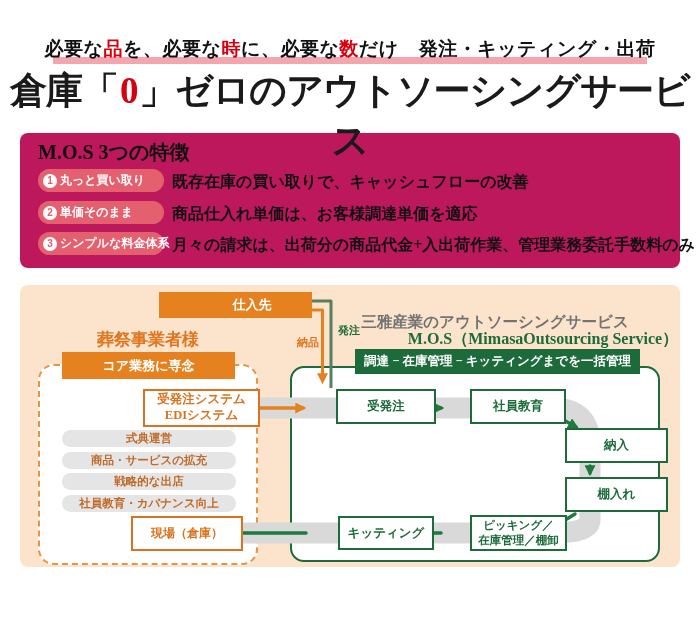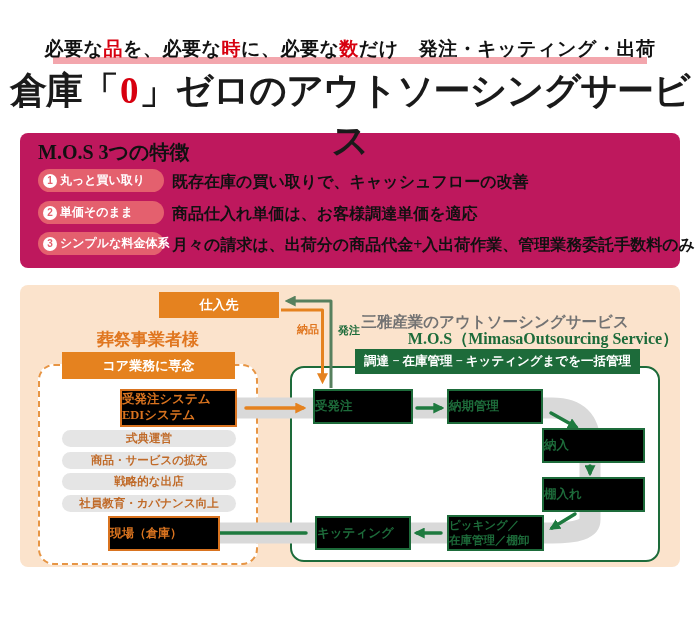--- a/index.html
+++ b/index.html
@@ -24,40 +24,40 @@
     display:flex;align-items:center;justify-content:flex-start;padding-left:5px;box-sizing:border-box;}
   .badge .num{width:14px;height:14px;border-radius:50%;background:#fff;color:#e4606e;
     font-size:10px;font-weight:bold;display:flex;align-items:center;justify-content:center;
     margin-right:3px;flex:0 0 auto;font-family:"Liberation Sans","DejaVu Sans",sans-serif;}
   .badge .blabel{color:#fff;font-size:12px;font-weight:bold;white-space:nowrap;letter-spacing:0;}
   .feat-desc{left:152px;font-size:16px;font-weight:bold;color:#111;white-space:nowrap;}
   
   .diagram{left:20px;top:285px;width:660px;height:282px;background:#fbe3cc;border-radius:8px;}
   .obox{background:#e5821f;color:#fff;font-weight:bold;display:flex;align-items:center;
     justify-content:center;}
-  .supplier-box{left:139px;top:7px;width:120px;height:26px;font-size:13px;z-index:10;}
+  .supplier-box{left:139px;top:7px;width:120px;height:26px;font-size:13px;z-index:10;padding-left:33px;}
   .flow-label{font-size:11px;font-weight:bold;z-index:6;white-space:nowrap;}
-  .lbl-delivery{left:277px;top:37px;color:#e0761f;}
+  .lbl-delivery{left:277px;top:50px;color:#e0761f;}
   .lbl-order{left:318px;top:38px;color:#1d6b3a;}
   .customer-heading{left:77px;top:43px;font-size:17px;font-weight:bold;color:#e0761f;
     white-space:nowrap;z-index:2;}
   .focus-box{left:42px;top:67px;width:173px;height:27px;font-size:13px;z-index:3;}
   .dashed-container{left:18px;top:79px;width:220px;height:201px;background:#fff;
     border:2px dashed #e79544;border-radius:16px;box-sizing:border-box;z-index:1;}
   .green-container{left:270px;top:81px;width:370px;height:196px;background:#fff;
     border:2px solid #1d6b3a;border-radius:14px;box-sizing:border-box;z-index:1;}
   .provider-h1{left:310px;top:27px;width:330px;text-align:center;font-size:15.5px;
     font-weight:bold;color:#737373;z-index:2;white-space:nowrap;}
   .provider-h2{left:310px;top:44px;width:330px;text-align:center;font-size:16px;
     font-weight:bold;color:#1d6b3a;z-index:2;white-space:nowrap;padding-left:48px;}
   .banner{left:335px;top:64px;width:285px;height:25px;background:#1d6b3a;color:#fff;
     font-size:12.5px;font-weight:bold;display:flex;align-items:center;justify-content:center;
     z-index:2;white-space:nowrap;}
-  .wbox{background:#000000;box-sizing:border-box;display:flex;flex-direction:column;
-    align-items:flex-start;justify-content:center;font-weight:bold;text-align:center;z-index:10;}
+  .wbox{background:#ffffff;box-sizing:border-box;display:flex;flex-direction:column;
+    align-items:center;justify-content:center;font-weight:bold;text-align:center;z-index:10;margin-left:23px;}
   .orange-border{border:2px solid #d9731f;color:#d9731f;}
   .green-border{border:2px solid #1d6b3a;color:#1d6b3a;}
   .edi-box{left:100px;top:104px;width:117px;height:38px;font-size:12.5px;line-height:1.25;}
   .site-box{left:88px;top:231px;width:112px;height:35px;font-size:12px;border-width:2.5px;}
   .pill{left:42px;width:174px;height:17px;background:#e5e5e5;border-radius:9px;color:#c06a28;
     font-size:11.5px;font-weight:bold;display:flex;align-items:center;justify-content:center;
     z-index:2;white-space:nowrap;}
   .fb{font-size:12.5px;}
   .fb-order{left:293px;top:104px;width:100px;height:35px;}
   .fb-dm{left:427px;top:104px;width:96px;height:35px;}
@@ -123,21 +123,21 @@
     </div>
 
     <div class="abs pill" style="top:145px;">式典運営</div>
     <div class="abs pill" style="top:167px;">商品・サービスの拡充</div>
     <div class="abs pill" style="top:188px;">戦略的な出店</div>
     <div class="abs pill" style="top:210px;">社員教育・カバナンス向上</div>
 
     <div class="abs wbox orange-border site-box">現場（倉庫）</div>
 
     <div class="abs wbox green-border fb fb-order">受発注</div>
-    <div class="abs wbox green-border fb fb-dm">納期管理</div>
+    <div class="abs wbox green-border fb fb-dm">社員教育</div>
     <div class="abs wbox green-border fb fb-delivery">納入</div>
     <div class="abs wbox green-border fb fb-shelving">棚入れ</div>
     <div class="abs wbox green-border fb fb-picking">
       <span>ピッキング／</span>
       <span>在庫管理／棚卸</span>
     </div>
     <div class="abs wbox green-border fb fb-kitting">キッティング</div>
   </div>
 
   <svg id="wires" viewBox="0 0 700 625" xmlns="http://www.w3.org/2000/svg">

